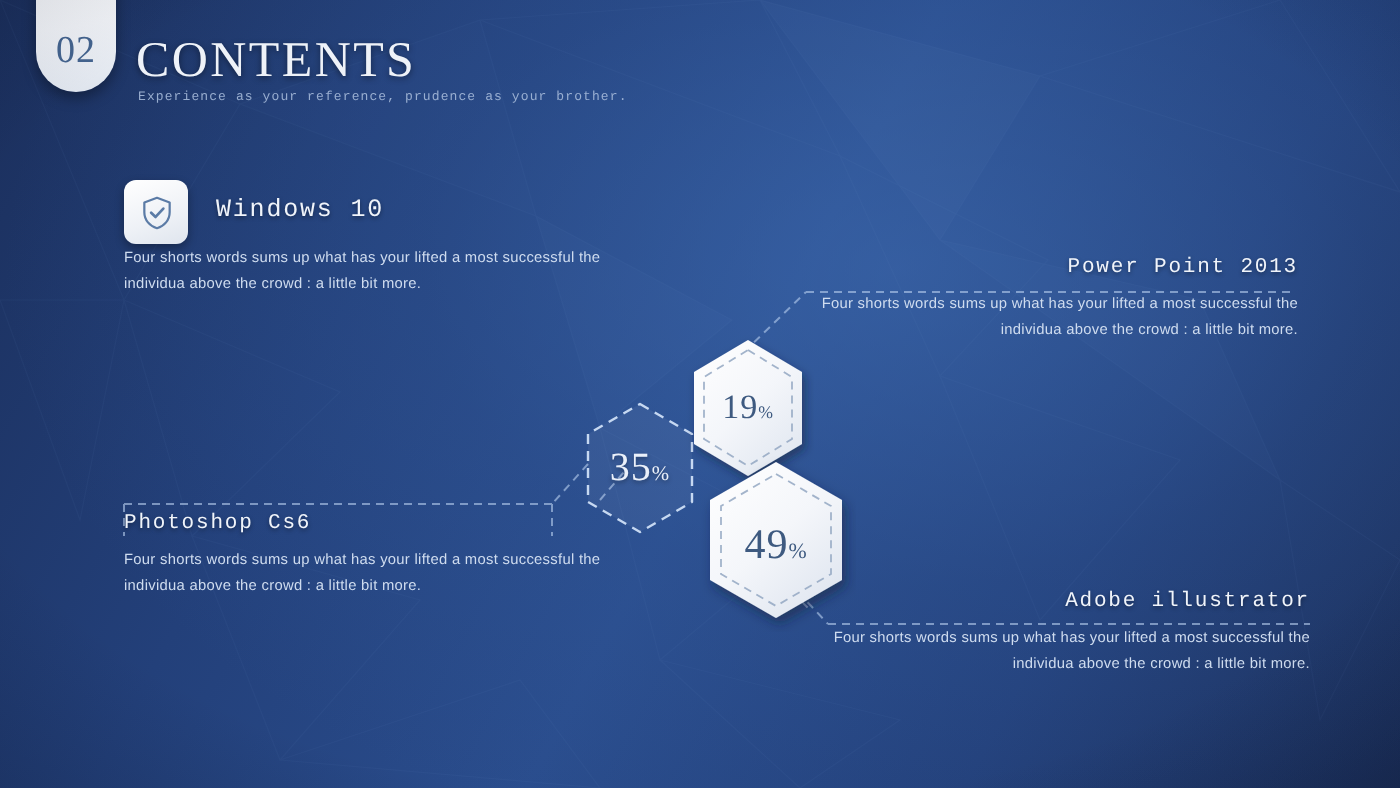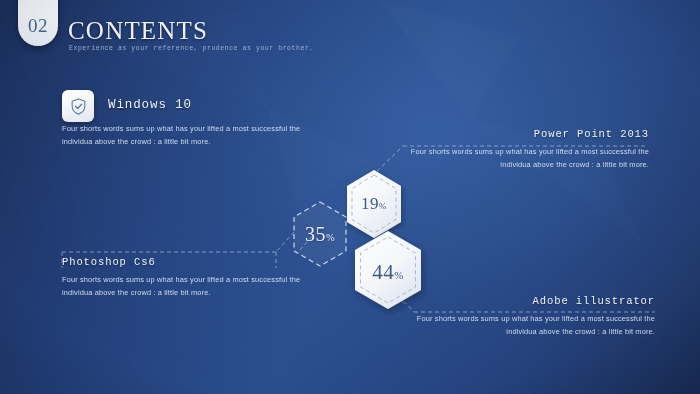--- a/index.html
+++ b/index.html
@@ -257,18 +257,18 @@
           <stop offset="100%" stop-color="#e0e6f0"></stop>
         </linearGradient>
         <filter id="sh49" x="-30%" y="-30%" width="170%" height="170%">
           <feDropShadow dx="1.8" dy="3" stdDeviation="3" flood-color="#0d1a36" flood-opacity="0.5"></feDropShadow>
         </filter>
       </defs>
       <polygon points="40,3 73,22 73,62 40,81 7,62 7,22" fill="url(#g49)" filter="url(#sh49)" stroke="none"></polygon>
       <polygon points="40,9 67.5,25 67.5,59 40,75 12.5,59 12.5,25" fill="none" stroke="#93a7c2" stroke-width="0.9" stroke-dasharray="4,3" opacity="0.85"></polygon>
     </svg>
     <div class="val" style="font-size:21px;">
-      <span>44</span><span class="pct">%</span>
+      <span>49</span><span class="pct">%</span>
     </div>
   </div>
 
   <div class="vignette"></div>
 </div>
 
 </body></html>

